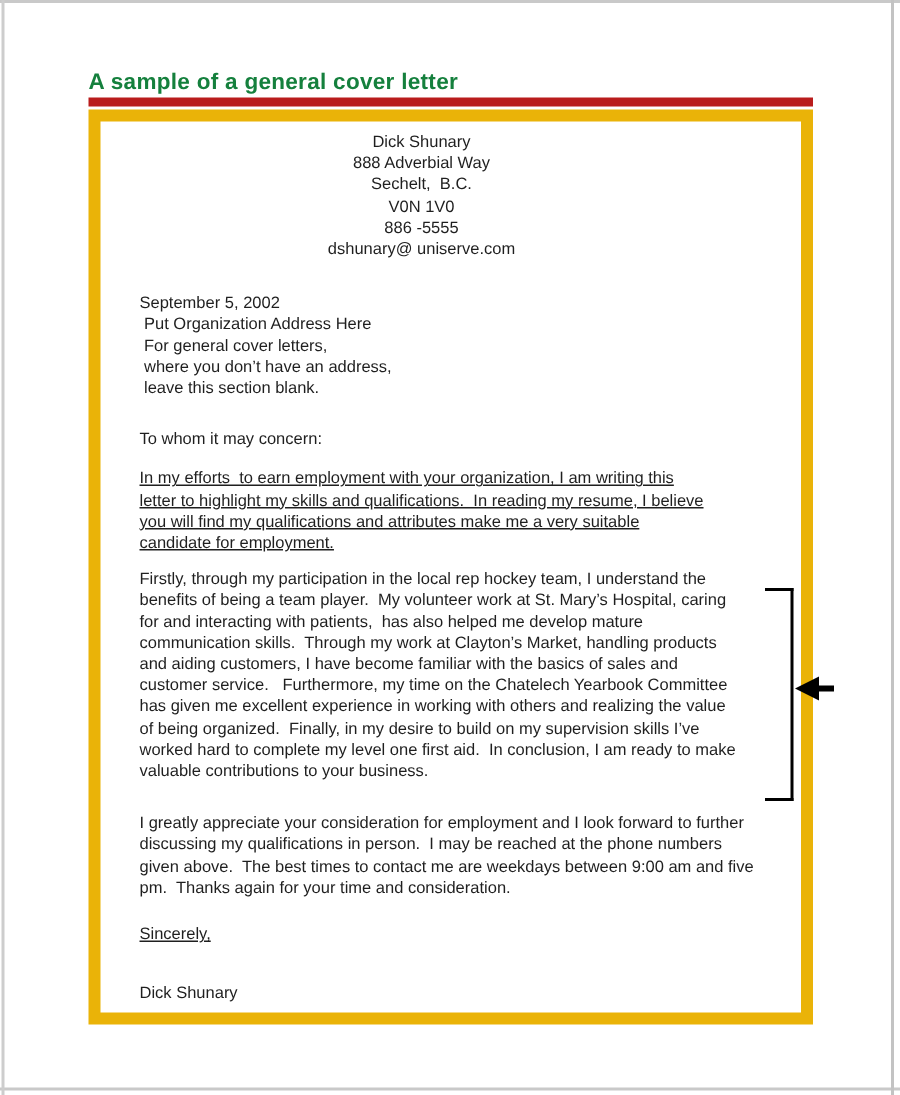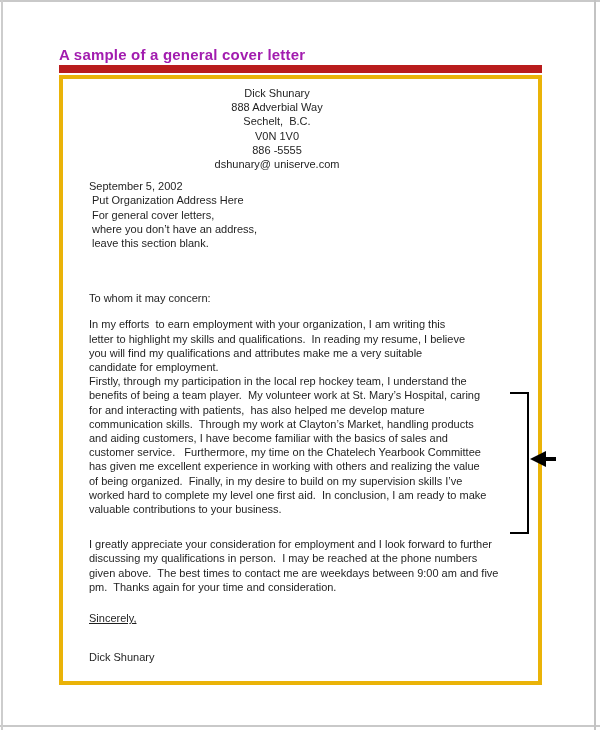--- a/index.html
+++ b/index.html
@@ -10,36 +10,36 @@
   }
   
   .edge-top    { position:absolute; left:0; top:0;    width:600px; height:2px; background:#c9c9c9; }
   .edge-bottom { position:absolute; left:0; top:725px;width:600px; height:2px; background:#c9c9c9; }
   .edge-left   { position:absolute; left:1px; top:0;  width:2px;  height:730px; background:#cdcdcd; }
   .edge-right  { position:absolute; left:594px; top:0;width:2px;  height:730px; background:#c3c3c3; }
 
   .content { position:absolute; left:59px; top:46px; width:483px; }
   .page-title {
     margin:0 0 2px 0; padding:0 0 2px 0;
-    font-size:15px; line-height:17px; font-weight:700; color:#a21caf;
-    border-bottom:8px solid #b91c1c; letter-spacing:0.2px;
+    font-size:15px; line-height:17px; font-weight:700; color:#15803d;
+    border-bottom:6px solid #b91c1c; letter-spacing:0.2px;
   }
   .letter-box {
     box-sizing:border-box; width:483px; height:610px;
-    border:4px solid #eab308; background:#ffffff;
+    border:8px solid #eab308; background:#ffffff;
     padding:7px 6px 0 26px;
     font-size:11px; line-height:14.2px;
   }
   .block { margin:0; white-space:pre; }
   .sender    { width:376px; text-align:center; }
-  .date      { margin-top:8px; }
+  .date      { margin-top:22px; }
   .recipient { margin-left:3px; }
-  .salutation{ margin-top:41px; }
-  .p1 { margin-top:12px; }
-  .p2 { }
+  .salutation{ margin-top:20px; }
+  .p1 { margin-top:12px;text-decoration:underline; }
+  .p2 { margin-top:10px; }
   .p3 { margin-top:21px; }
   .closing   { margin-top:17px;text-decoration:underline; }
   .signature { margin-top:25px; }
 
   
   .bracket {
     position:absolute; left:510px; top:392px; width:17px; height:138px;
     border-top:2px solid #000; border-right:2px solid #000; border-bottom:2px solid #000;
   }
   

